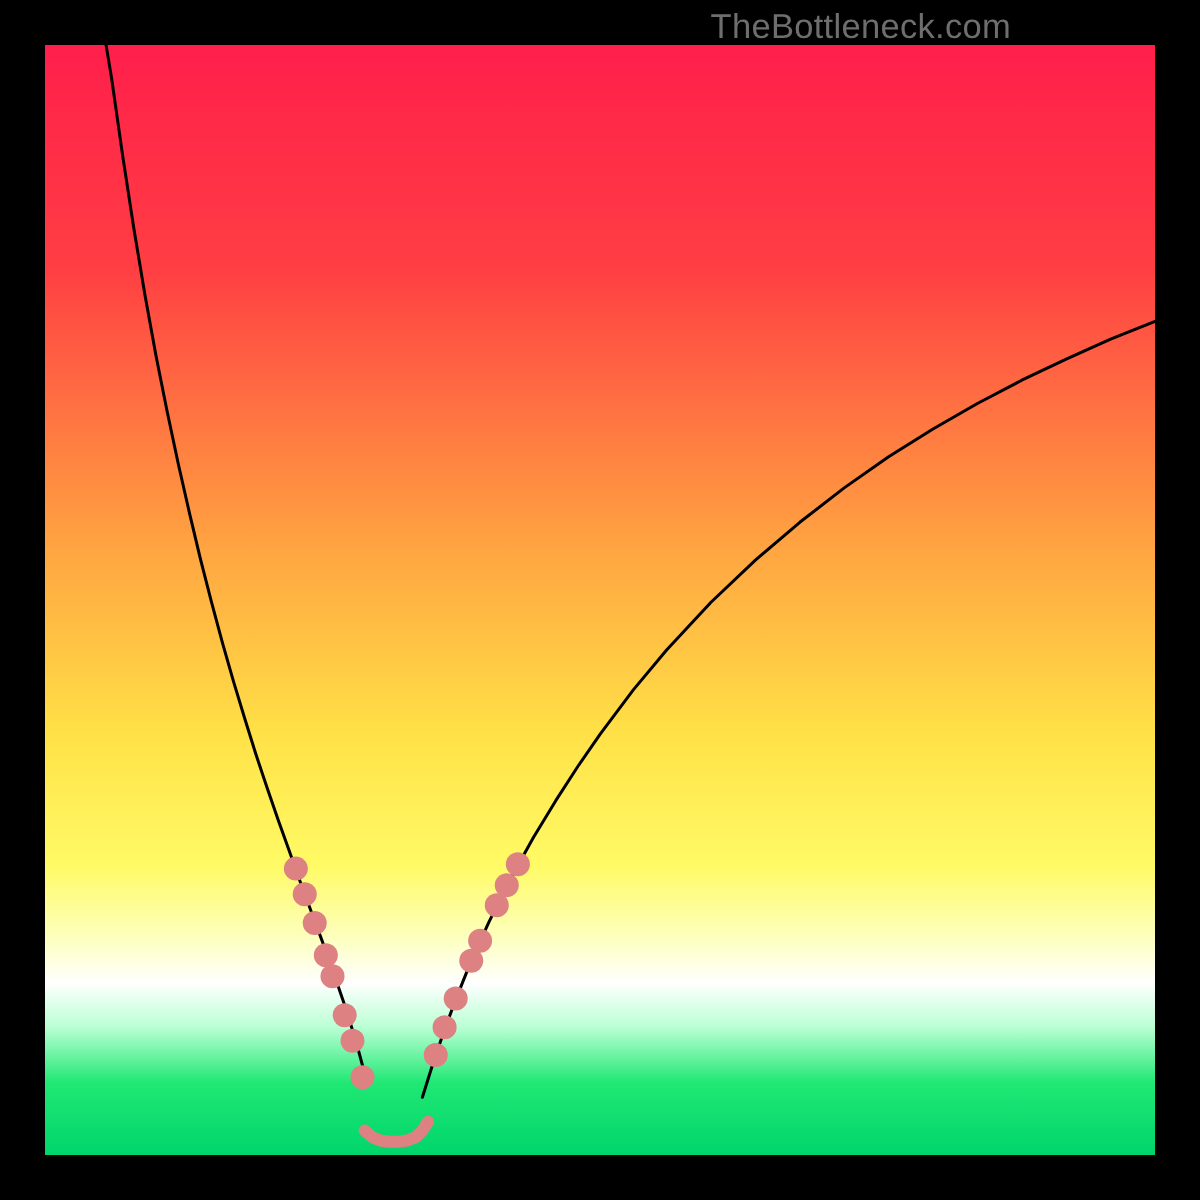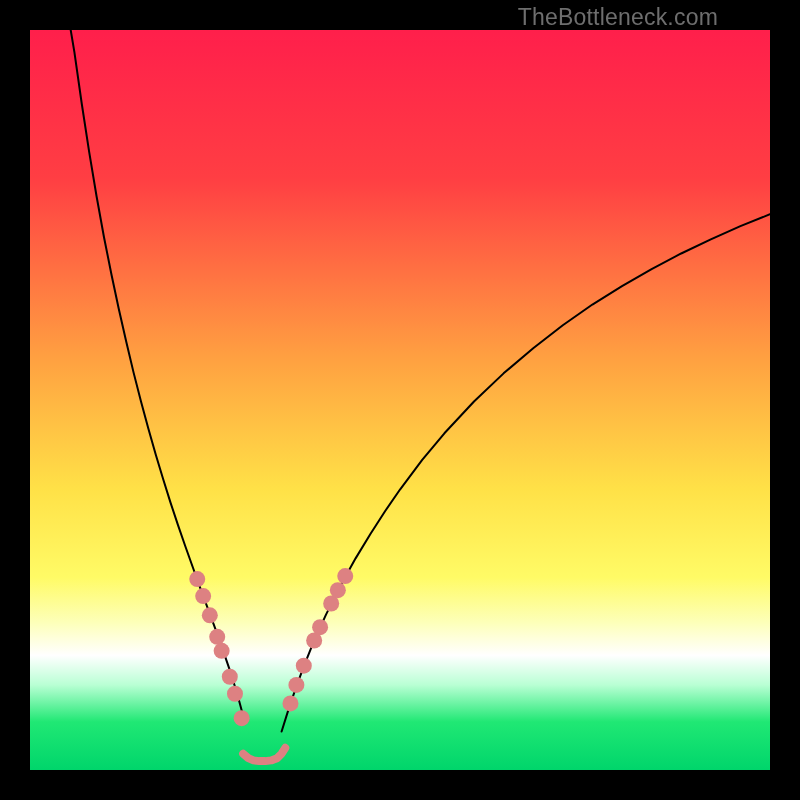--- a/index.html
+++ b/index.html
@@ -9,21 +9,20 @@
     height: 800px;
     background: #000;
     overflow: hidden;
     font-family: Arial, Helvetica, sans-serif;
   }
   .outer {
     position: relative;
     width: 682px;
     height: 800px;
     background: #000;
-    padding-left: 44px;
   }
   .plot-area {
     position: absolute;
     left: 30px;
     top: 30px;
     width: 740px;
     height: 740px;
   }
   .watermark {
     position: absolute;

